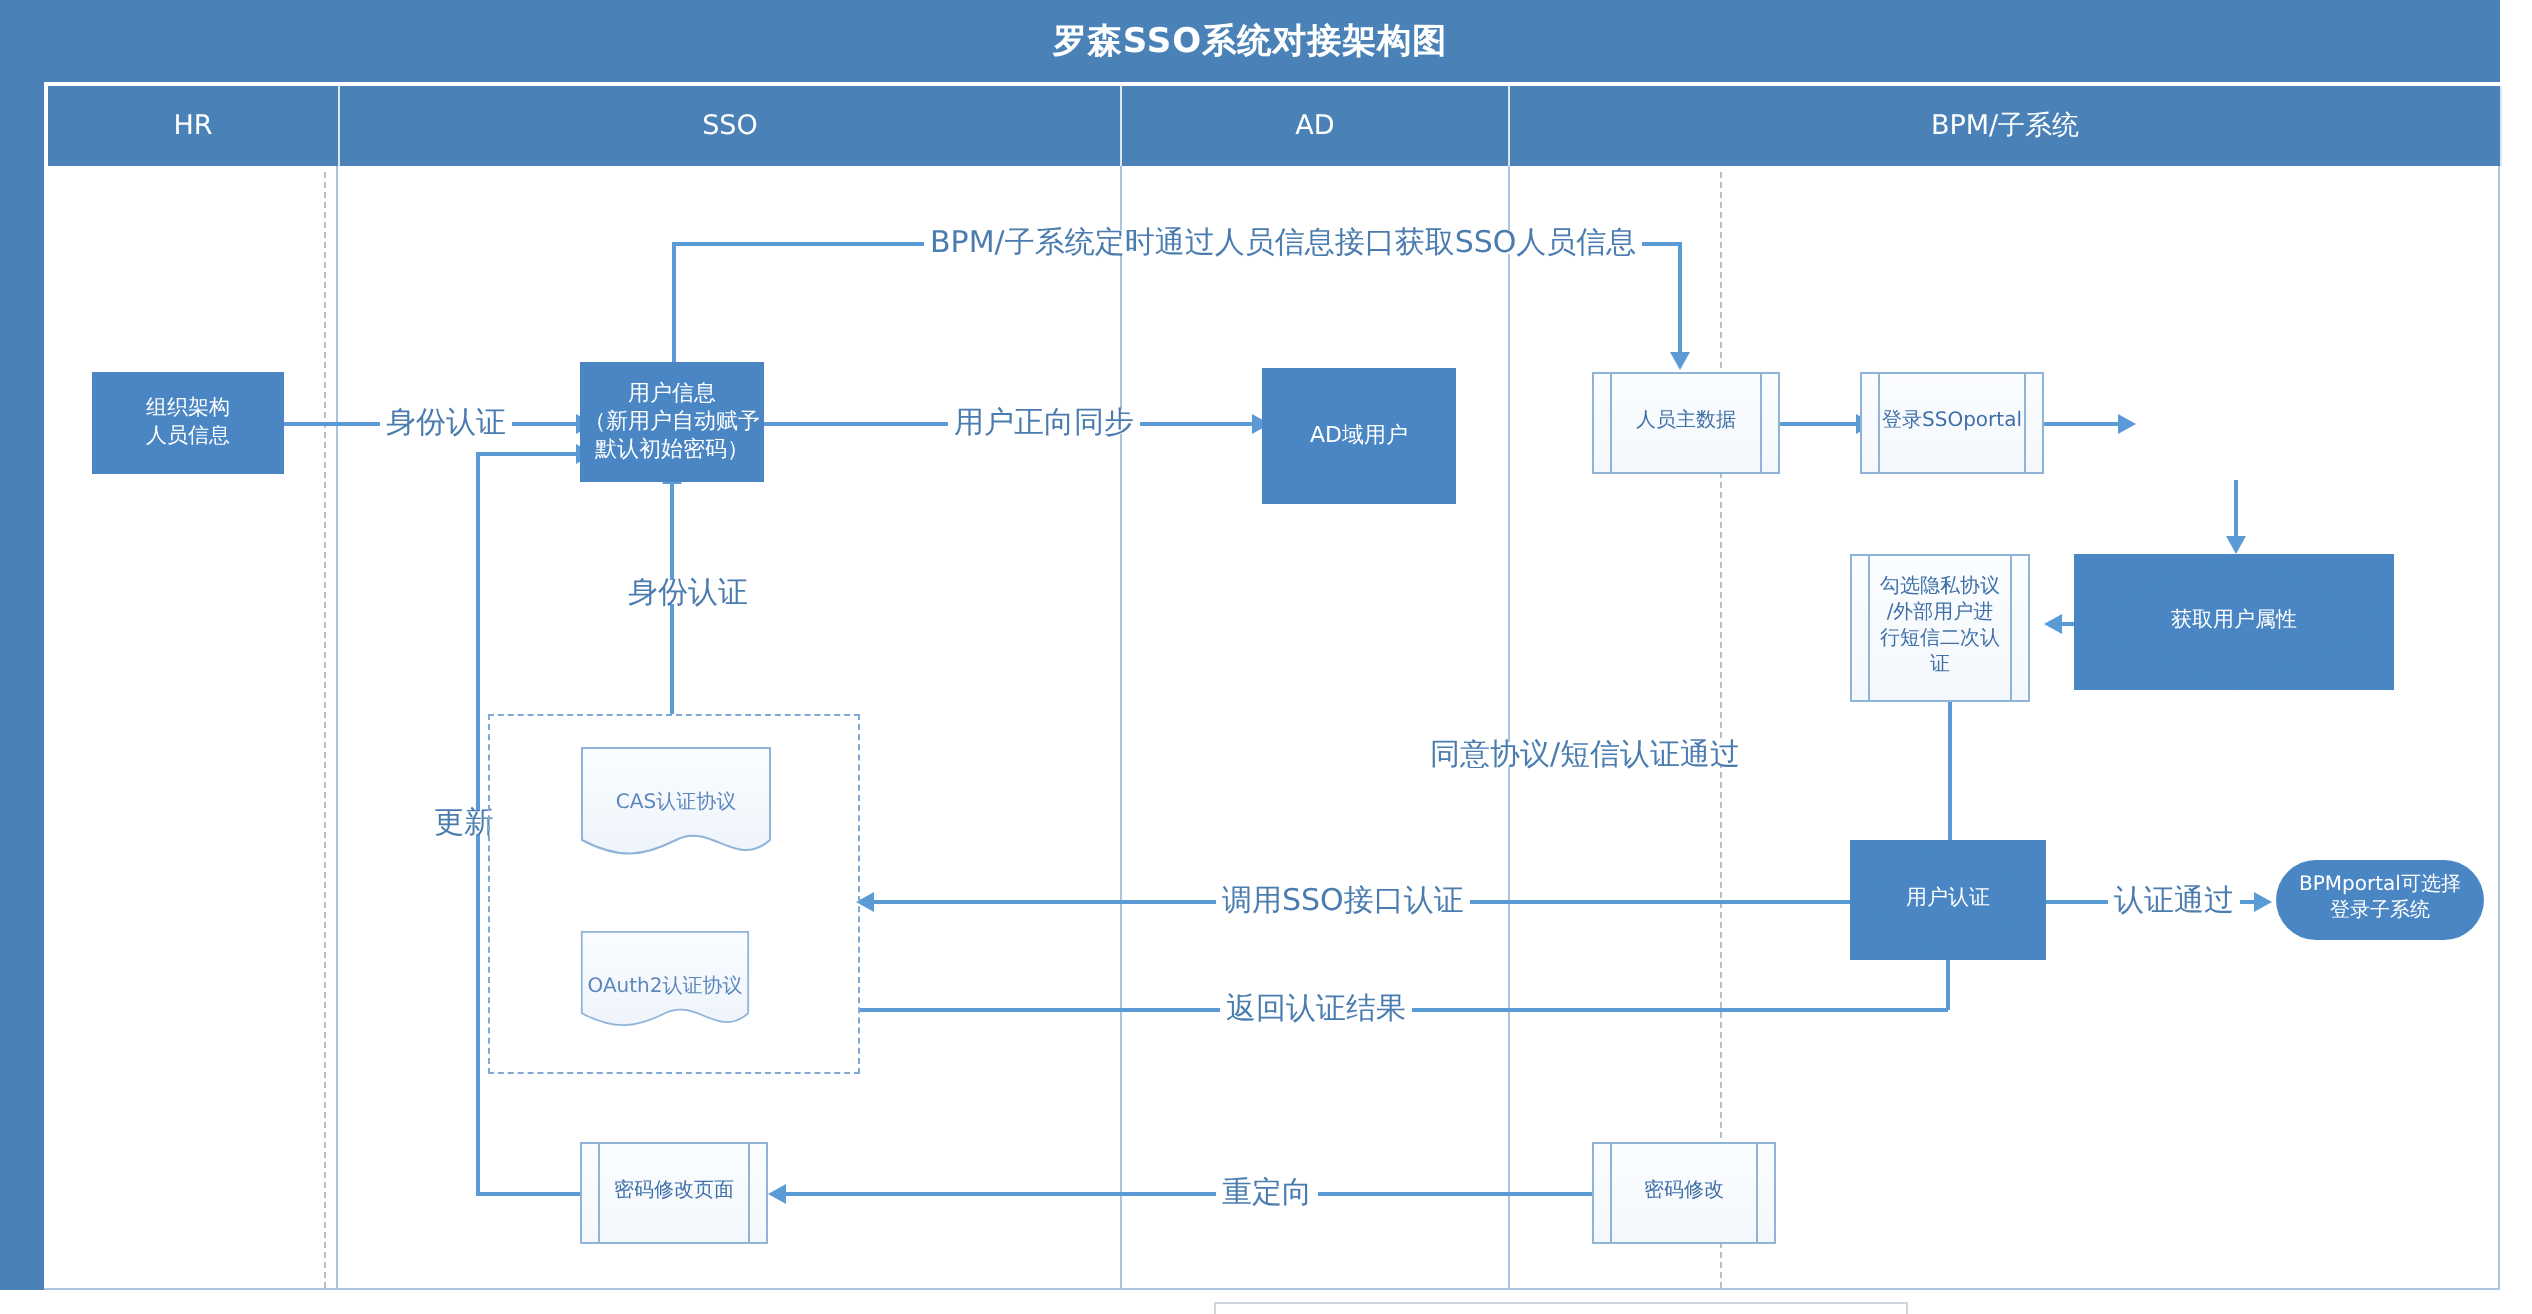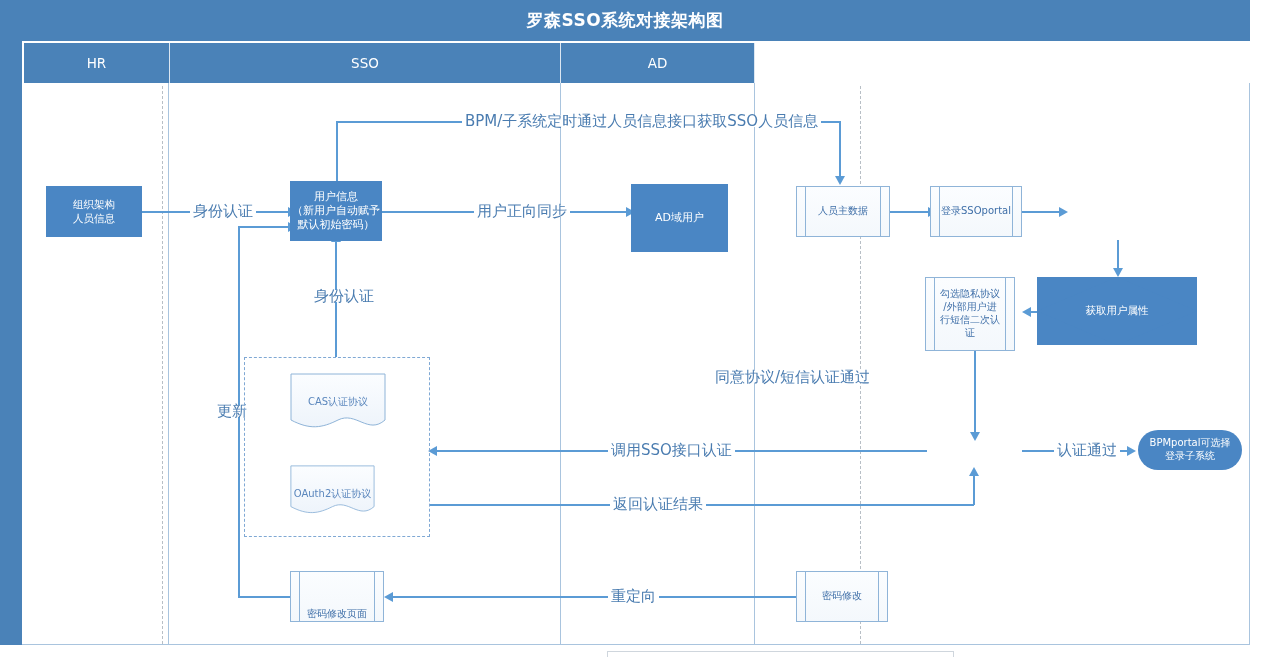--- a/index.html
+++ b/index.html
@@ -65,20 +65,23 @@
 
   <div class="lane-hdr" style="left:24px;width:145px;top:43px;align-items:center;">
     <span>HR</span>
   </div>
   <div class="lane-hdr" style="left:170px;width:390px;top:43px;">
     <span>SSO</span>
   </div>
   <div class="lane-hdr" style="left:561px;width:193px;top:43px;">
     <span>AD</span>
   </div>
+  <div class="lane-hdr" style="left:755px;width:495px;top:43px;">
+    <span>BPM/子系统</span>
+  </div>
 
   <div class="lane-sep" style="left:168px;"></div>
   <div class="lane-sep" style="left:560px;"></div>
   <div class="lane-sep" style="left:754px;"></div>
   <div class="lane-sep" style="left:1249px;"></div>
 
   <div class="lane-dash" style="left:162px;top:86px;height:558px;"></div>
   <div class="lane-dash" style="left:860px;top:86px;height:558px;"></div>
   <div class="bottom-line"></div>
   <div class="ghost-box"></div>
@@ -165,20 +168,24 @@
 
   <div class="shape s-diamond" style="left:1037px;top:277px;width:160px;height:68px;">
     <div class="dm"></div>
     <span class="lbl">获取用户属性</span>
   </div>
 
   <div class="shape s-pred" style="left:925px;top:277px;width:90px;height:74px;">
     <span class="ml">勾选隐私协议<br>/外部用户进<br>行短信二次认<br>证</span>
   </div>
 
+  <div class="shape s-diamond" style="left:925px;top:420px;width:98px;height:60px;">
+    <div class="dm"></div>
+    <span class="lbl">用户认证</span>
+  </div>
 
   <div class="shape s-round" style="left:1138px;top:430px;width:104px;height:40px;">
     <span class="ml">BPMportal可选择<br>登录子系统</span>
   </div>
 
   <div class="shape s-doc" style="left:290px;top:373px;width:96px;height:58px;">
     <svg class="docbg" viewBox="0 0 96 58" preserveAspectRatio="none">
       <defs>
           <linearGradient id="dg1" x1="0" y1="0" x2="0" y2="1">
         <stop offset="0%" stop-color="#fbfdff"></stop>
@@ -196,21 +203,21 @@
           <linearGradient id="dg2" x1="0" y1="0" x2="0" y2="1">
         <stop offset="0%" stop-color="#fbfdff"></stop>
             <stop offset="100%" stop-color="#eef4fb"></stop>
       </linearGradient>
         </defs>
       <path d="M1,1 H95 V47 C78,62 66,38 48,47 C32,55 20,57 1,47 Z" fill="url(#dg2)" stroke="#8fb4d8" stroke-width="1"></path>
     </svg>
     <span class="lbl">OAuth2认证协议</span>
   </div>
 
-  <div class="shape s-pred" style="left:290px;top:571px;width:94px;height:51px;align-items:flex-end;">
+  <div class="shape s-pred" style="left:290px;top:571px;width:94px;height:51px;">
     <span class="ml">密码修改页面</span>
   </div>
 
   <div class="shape s-pred" style="left:796px;top:571px;width:92px;height:51px;">
     <span class="ml">密码修改</span>
   </div>
 
 </div>
 
 </body></html>

